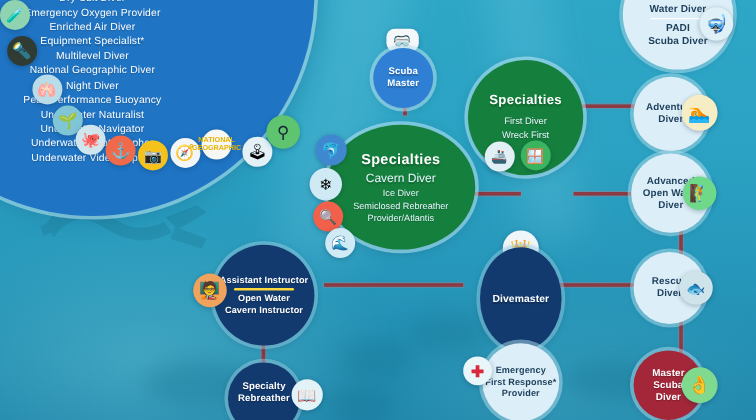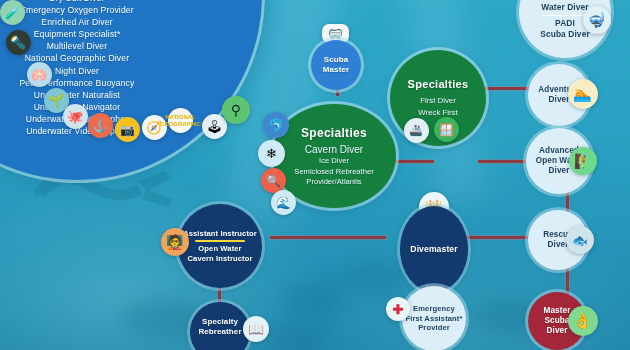--- a/index.html
+++ b/index.html
@@ -207,21 +207,21 @@
   <div class="ibadge" style="left:271px;top:190px;width:25px;height:25px;background:#cfeaf4;font-size:12px;">🌊</div>
 
   <div class="ibadge" style="left:419px;top:192px;width:30px;height:30px;background:#eef6fa;font-size:14px;">👑</div>
   <div class="node navy" style="left:400px;top:206px;width:68px;height:86px;">
     <div class="lbl" style="font-size:8.6px;">Divemaster</div>
   </div>
 
   <div class="node light" style="left:402px;top:286px;width:64px;height:65px;">
     <div class="lbl" style="font-size:7.6px;line-height:9.6px;">
       <div>Emergency</div>
-      <div>First Assistant*</div>
+      <div>First Response*</div>
       <div>Provider</div>
     </div>
   </div>
   <div class="ibadge" style="left:386px;top:297px;width:24px;height:24px;background:#e8f5f9;font-size:13px;color:#d9283c;font-weight:bold;">✚</div>
 
   <div class="node navy" style="left:178px;top:204px;width:84px;height:84px;">
     <div class="lbl" style="font-size:7.6px;line-height:9.6px;">
       <div>Assistant Instructor</div>
       <div class="divider" style="width:50px;"></div>
       <div>Open Water</div>

